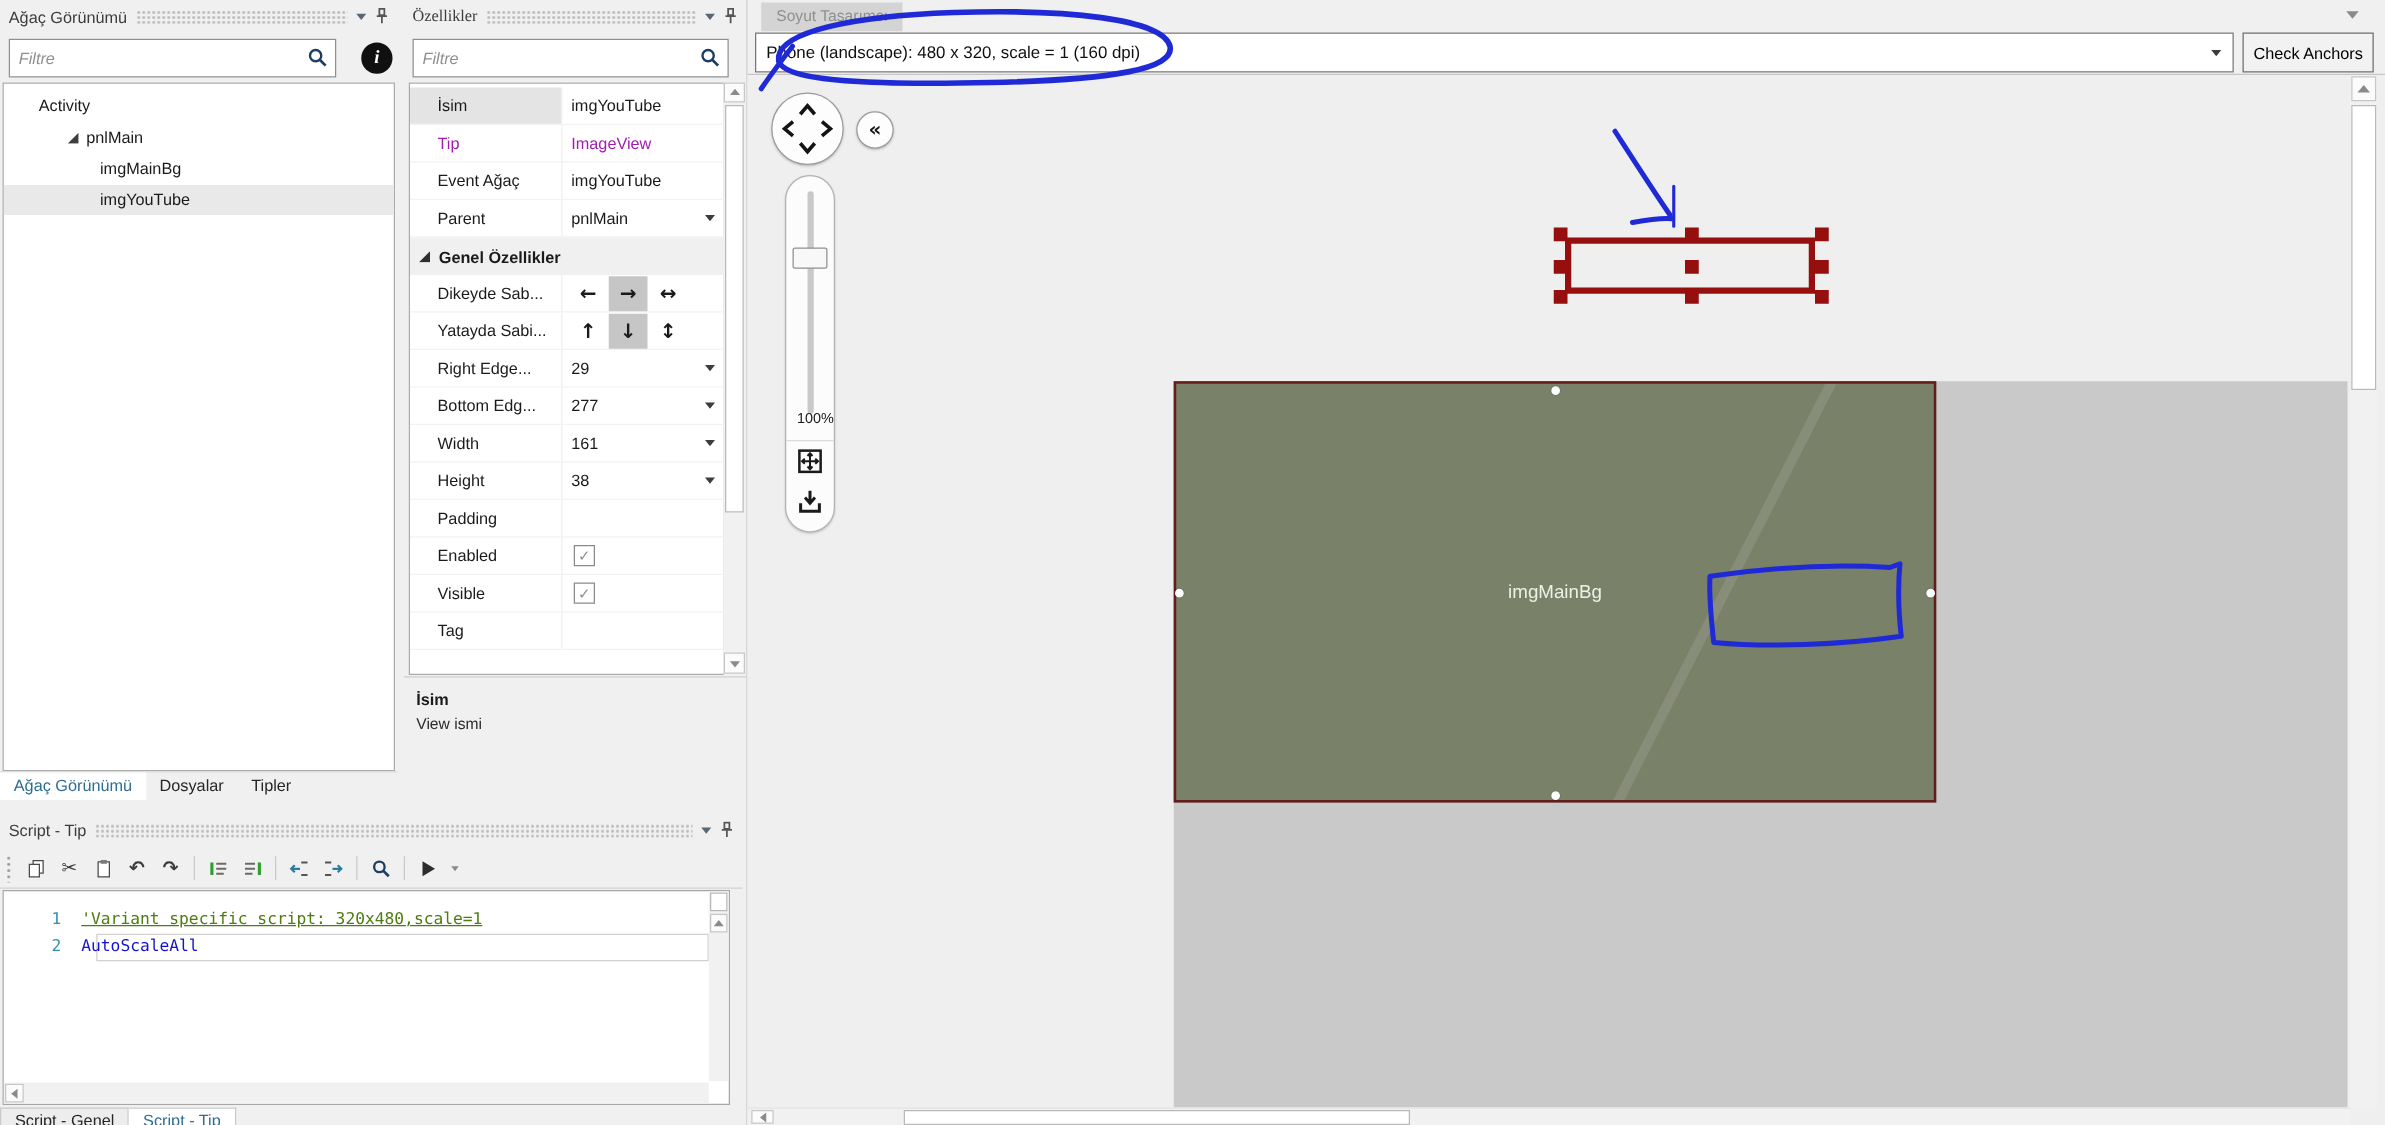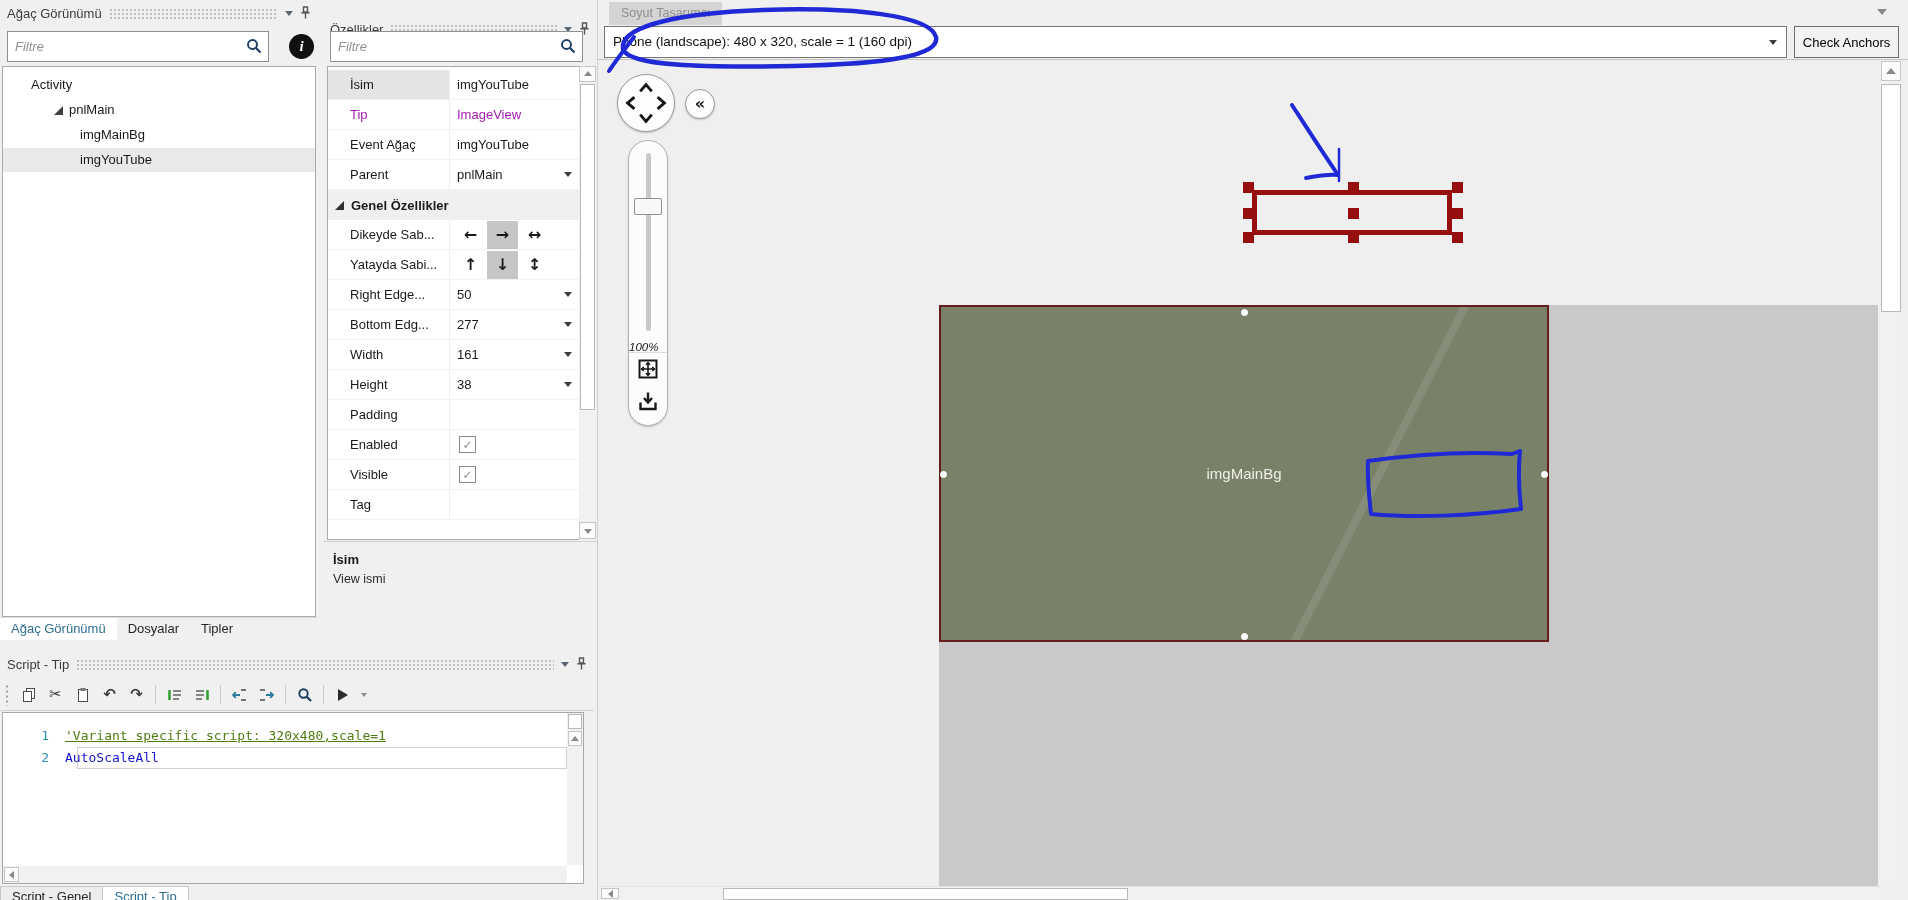--- a/index.html
+++ b/index.html
@@ -89,21 +89,21 @@
   .gvlabel{color:#eef0e4;font-size:15px;}
   .wdot{position:absolute;width:7px;height:7px;border-radius:50%;background:#fff;box-shadow:0 0 1px rgba(0,0,0,.45);}
   .selrect{position:absolute;left:654px;top:130px;width:200px;height:45px;border:5px solid #960f0f;box-sizing:border-box;}
   .rh{position:absolute;width:11px;height:11px;background:#960f0f;}
   .circlebtn{position:absolute;border-radius:50%;background:#fdfdfd;border:1px solid #9c9c9c;box-shadow:0 1px 2px rgba(0,0,0,.22);
              display:flex;align-items:center;justify-content:center;box-sizing:border-box;}
   .pill{position:absolute;left:30px;top:80px;width:40px;height:286px;border-radius:20px;background:#fcfcfc;border:1px solid #b3b3b3;
         box-shadow:0 1px 2px rgba(0,0,0,.18);box-sizing:border-box;}
   .groove{position:absolute;left:17px;top:12px;width:5px;height:178px;background:#c9c9c9;border-radius:3px;}
   .shandle{position:absolute;left:5px;top:57px;width:28px;height:17px;background:#f8f8f8;border:1px solid #8f8f8f;border-radius:2px;box-sizing:border-box;}
-  .zlabel{position:absolute;left:0;top:200px;width:100%;text-align:left;font-size:11.5px;color:#1a1a1a;font-style:italic;}
+  .zlabel{position:absolute;left:0;top:188px;width:100%;text-align:right;font-size:11.5px;color:#1a1a1a;}
   .pillsep{position:absolute;left:0;top:211px;width:100%;height:1px;background:#dcdcdc;}
   .pillbtn{position:absolute;left:7px;width:24px;height:24px;display:flex;align-items:center;justify-content:center;}
   .ink{position:absolute;left:598px;top:0;width:1310px;height:900px;pointer-events:none;z-index:50;}
   .splitter{position:absolute;left:597px;top:0;width:1px;height:900px;background:#d0d0d0;}
   .capret{position:absolute;left:1877px;top:9px;width:0;height:0;border:5px solid transparent;border-top:6px solid #8a8a8a;}
 </style>
 </head>
 <body>
 
 <div id="app">
@@ -132,21 +132,21 @@
     <div class="titem" style="top:56px;"><span style="padding-left:77px;">imgMainBg</span></div>
     <div class="titem sel" style="top:81px;"><span style="padding-left:77px;">imgYouTube</span></div>
   </div>
 
   <div class="tabs" style="left:0;top:617px;width:318px;height:23px;">
     <div class="tab active">Ağaç Görünümü</div>
     <div class="tab">Dosyalar</div>
     <div class="tab">Tipler</div>
   </div>
 
-  <div class="phdr" style="left:323px;top:16px;width:274px;">
+  <div class="phdr" style="left:323px;top:0;width:274px;font-family:Liberation Serif, serif;">
     <span class="t">Özellikler</span>
     <span class="dots"></span>
     <span class="hdrarr"></span>
     <svg width="11" height="14" viewBox="0 0 11 14">
         <path d="M3.5 1h4v5h-4z M1.4 6.8h8.2 M5.5 7v5.6" stroke="#555" fill="none" stroke-width="1.4"></path>
       </svg>
   </div>
   <input class="filter" style="left: 330px; top: 31px; width: 253px; height: 31px;" placeholder="Filtre">
   <svg class="abs" style="left:560px;top:38px;" width="17" height="17" viewBox="0 0 17 17">
       <circle cx="6.5" cy="6.5" r="4.5" stroke="#1c3e63" stroke-width="1.9" fill="none"></circle>
@@ -189,21 +189,21 @@
       <span class="lbl">Yatayda Sabi...</span>
       <span class="val" style="padding-left:5px;gap:1px;">
         <span class="acell">↑</span>
         <span class="acell on">↓</span>
         <span class="acell">↕</span>
       </span>
     </div>
     <div class="prow">
       <span class="lbl">Right Edge...</span>
       <span class="val">
-          <span>50</span>
+          <span>29</span>
           <span class="ddn"></span>
         </span>
     </div>
     <div class="prow">
       <span class="lbl">Bottom Edg...</span>
       <span class="val">
           <span>277</span>
           <span class="ddn"></span>
         </span>
     </div>

